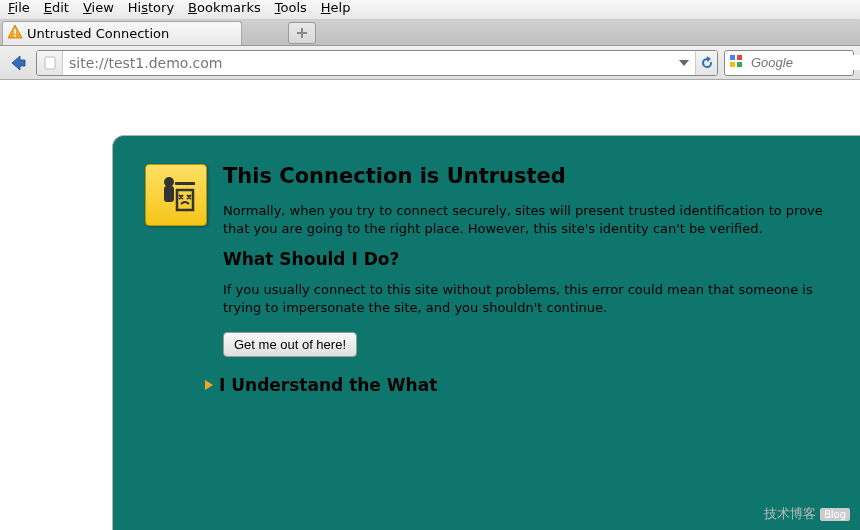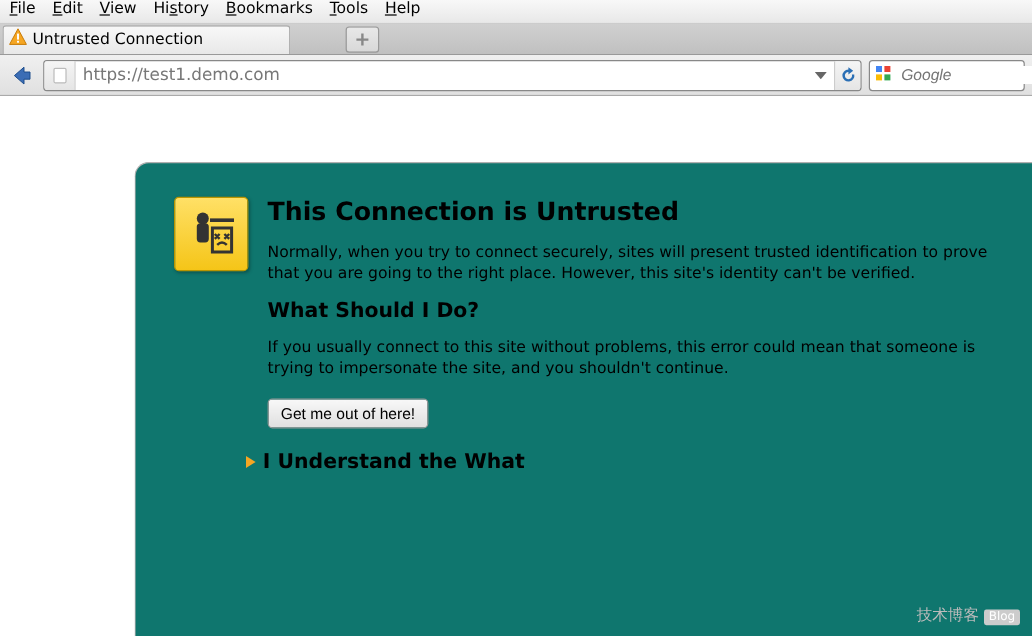--- a/index.html
+++ b/index.html
@@ -264,21 +264,21 @@
         <path d="M12 3 L4 10 L12 17 L12 13 L17 13 L17 7 L12 7 Z" fill="#3b6db5" stroke="#1a4a8a" stroke-width="0.8"></path>
       </svg>
   </div>
   <div class="urlbar-wrap">
     <div class="urlbar-favicon">
       <svg width="14" height="14" viewBox="0 0 14 14">
           <rect x="2" y="1" width="10" height="12" rx="1" fill="#fff" stroke="#bbb"></rect>
         </svg>
     </div>
     <div class="urlbar-text">
-      <span>https://test1.</span>
+      <span>site://test1.</span>
         <span class="domain-dark">demo.com</span>
     </div>
     <div class="dropdown-btn">
       <svg width="10" height="6" viewBox="0 0 10 6">
           <path d="M0 0 L5 6 L10 0 Z" fill="#666"></path>
         </svg>
     </div>
     <div class="reload-btn">
       <svg width="16" height="16" viewBox="0 0 16 16">
           <path d="M8 3a5 5 0 1 0 4.9 4h-2A3 3 0 1 1 8 5v2l4-3-4-3v2z" fill="#2a6fb5"></path>

